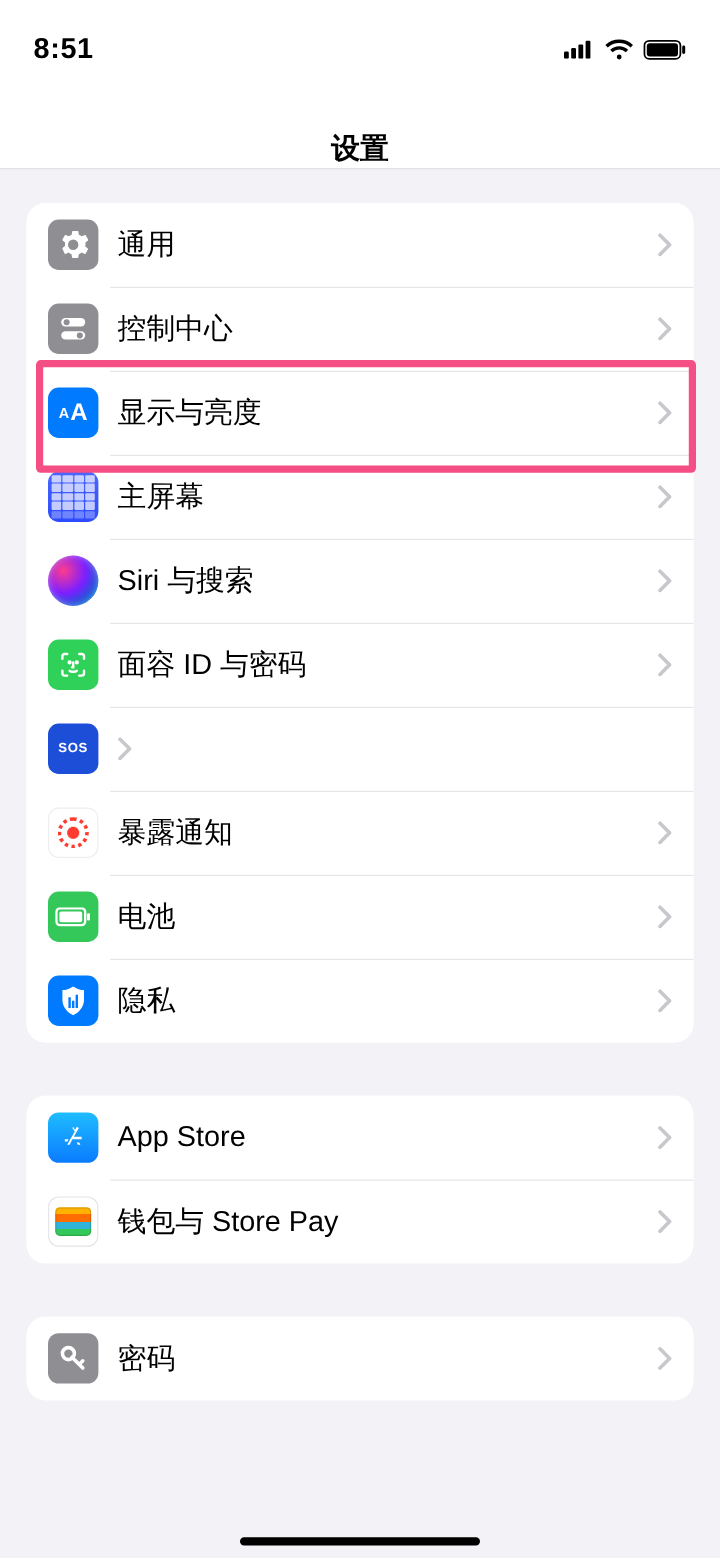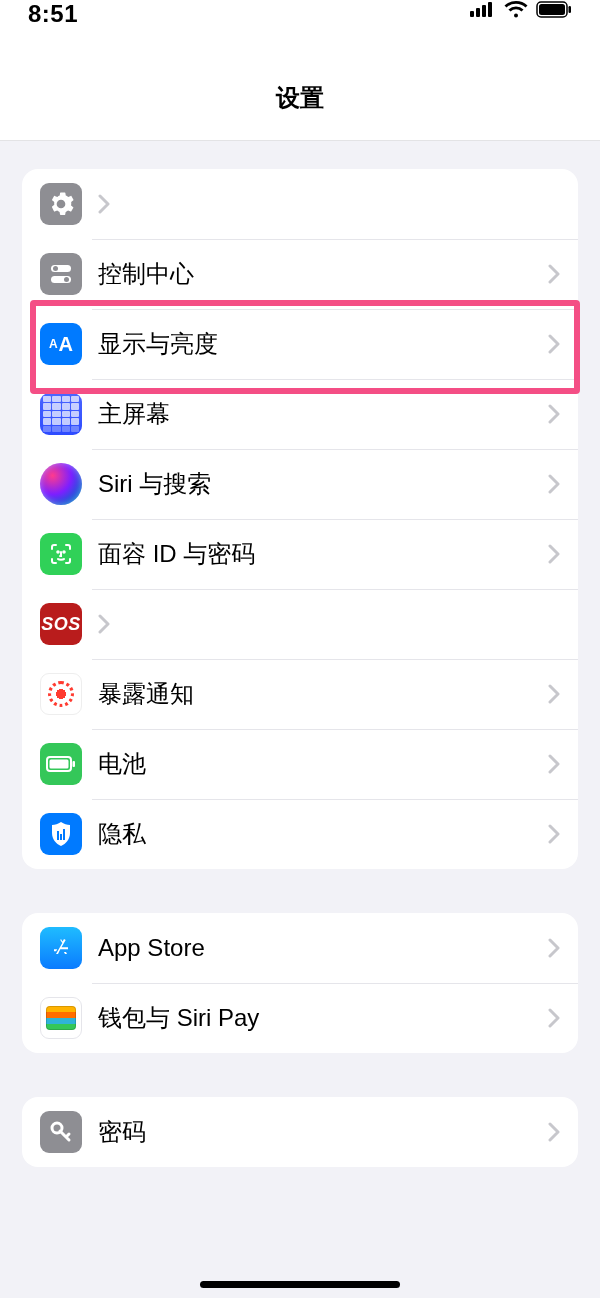--- a/index.html
+++ b/index.html
@@ -6,31 +6,31 @@
     html, body { width: 600px; height: 1298px; overflow: hidden; }
     body {
       font-family: -apple-system, "Helvetica Neue", sans-serif;
       background: #f2f2f7;
       color: #000;
     }
     .status-bar {
       height: 55px;
       display: flex;
       justify-content: space-between;
-      align-items: flex-start;
+      align-items: flex-end;
       padding: 0 28px;
       font-weight: 600;
       background: #fff;
     }
     .status-time { font-size: 24px; letter-spacing: .5px; }
     .status-icons { display: flex; align-items: center; gap: 8px; }
     .navbar {
       height: 86px;
       display: flex;
-      align-items: center;
+      align-items: flex-end;
       justify-content: center;
       background: #fff;
       border-bottom: 1px solid #c7c7cc80;
     }
     .navbar-title { font-size: 24px; font-weight: 600; }
     .content { padding: 28px 22px 0; }
     .group {
       background: #fff;
       border-radius: 16px;
       overflow: hidden;
@@ -99,21 +99,21 @@
       padding: 3px;
     }
     .home-grid { width:100%; height:100%; display:grid; grid-template-columns:repeat(4,1fr); grid-template-rows:repeat(5,1fr); gap:1px; }
     .home-grid span { background: rgba(255,255,255,.7); border-radius:1px; }
     .home-grid span:nth-child(n+17){ background: rgba(255,255,255,.3); }
     .bg-accessibility { background:#007aff; }
     .bg-wallpaper { background: linear-gradient(135deg,#34c3e8,#2fb4d8); }
     .bg-siri { background: radial-gradient(circle at 30% 30%, #ff3b8d 0%, #7d1fff 45%, #06c 80%, #000 100%); border-radius:50%; margin-left:0; margin-right:16px; box-shadow: inset 0 0 6px rgba(255,255,255,.4); }
     .siri-wrap { width:42px; height:42px; display:flex; align-items:center; justify-content:center; }
     .bg-faceid { background:#30d158; }
-    .bg-sos { background:#b91c1c; color:#fff; font-weight:700; font-size:18px; letter-spacing:.5px;font-style:italic; }
+    .bg-sos { background:#1d4ed8; color:#fff; font-weight:700; font-size:11px; letter-spacing:.5px; }
     .bg-exposure { background:#fff; border:1px solid #eee; }
     .exposure-inner { width:26px; height:26px; border-radius:50%; border:3px dotted #ff3b30; background: radial-gradient(circle,#ff3b30 35%, transparent 36%); }
     .bg-battery { background:#34c759; }
     .bg-privacy { background:#007aff; }
     .bg-appstore { background:linear-gradient(180deg,#1fbcff,#0a7bff); }
     .bg-wallet { background:#fff; border:1px solid #e5e5ea; }
     .wallet-inner { width:30px; height:24px; border-radius:4px; background:linear-gradient(#ffb300 0 25%,#ff6d00 25% 50%,#2fb4d8 50% 75%,#34c759 75%); position:relative; }
     .wallet-inner::after{content:"";position:absolute;inset:0;border-radius:4px;box-shadow:inset 0 0 0 1px rgba(0,0,0,.15);}
     .bg-passwords { background:#8e8e93; }
   </style>
@@ -155,20 +155,21 @@
   <div class="highlight-box"></div>
 
   <div class="group">
 
     <div class="row">
       <div class="icon bg-gray">
         <svg width="26" height="26" viewBox="0 0 24 24" fill="#fff">
             <path d="M12 8a4 4 0 100 8 4 4 0 000-8zm9.4 4c0 .5 0 .9-.1 1.3l2 1.6c.2.1.2.4.1.6l-1.9 3.3c-.1.2-.4.3-.6.2l-2.4-1a7.6 7.6 0 01-2.2 1.3l-.4 2.5c0 .2-.2.4-.5.4h-3.8c-.2 0-.4-.2-.5-.4l-.4-2.5a7.6 7.6 0 01-2.2-1.3l-2.4 1c-.2.1-.5 0-.6-.2L3.7 15c-.1-.2-.1-.5.1-.6l2-1.6c0-.4-.1-.8-.1-1.3s0-.9.1-1.3l-2-1.6c-.2-.1-.2-.4-.1-.6l1.9-3.3c.1-.2.4-.3.6-.2l2.4 1c.7-.5 1.4-1 2.2-1.3l.4-2.5c0-.2.2-.4.5-.4h3.8c.2 0 .4.2.5.4l.4 2.5c.8.3 1.5.8 2.2 1.3l2.4-1c.2-.1.5 0 .6.2l1.9 3.3c.1.2.1.5-.1.6l-2 1.6c0 .4.1.8.1 1.3z"></path>
           </svg>
       </div>
+      <div class="label">通用</div>
       <span class="chevron">
           <svg viewBox="0 0 12 20">
             <path d="M2 2l8 8-8 8" stroke="#c7c7cc" stroke-width="3" fill="none" stroke-linecap="round" stroke-linejoin="round"></path>
           </svg>
         </span>
     </div>
 
     <div class="row">
       <div class="icon bg-gray2">
         <svg width="26" height="26" viewBox="0 0 26 26" fill="#fff">
@@ -328,21 +329,21 @@
       <span class="chevron">
           <svg viewBox="0 0 12 20">
             <path d="M2 2l8 8-8 8" stroke="#c7c7cc" stroke-width="3" fill="none" stroke-linecap="round" stroke-linejoin="round"></path>
           </svg>
         </span>
     </div>
     <div class="row">
       <div class="icon bg-wallet">
           <div class="wallet-inner"></div>
         </div>
-      <div class="label">钱包与 Siri Pay</div>
+      <div class="label">钱包与 Store Pay</div>
       <span class="chevron">
           <svg viewBox="0 0 12 20">
             <path d="M2 2l8 8-8 8" stroke="#c7c7cc" stroke-width="3" fill="none" stroke-linecap="round" stroke-linejoin="round"></path>
           </svg>
         </span>
     </div>
   </div>
 
   <div class="group">
     <div class="row">

